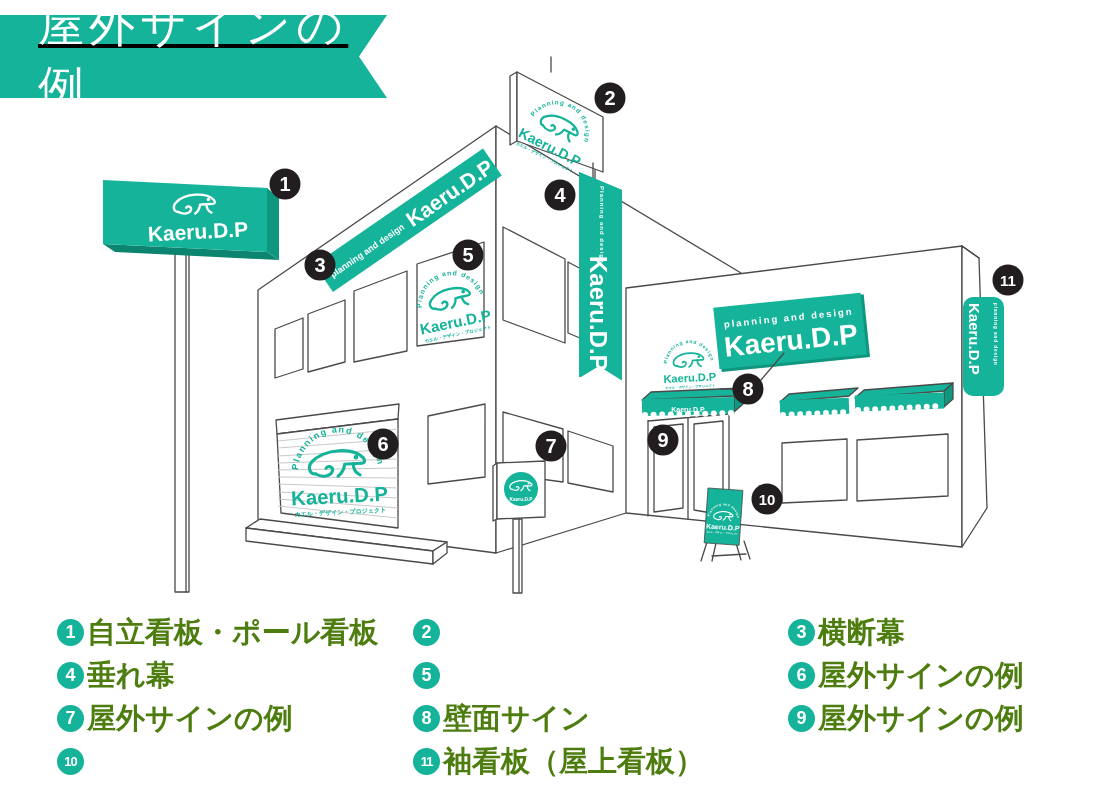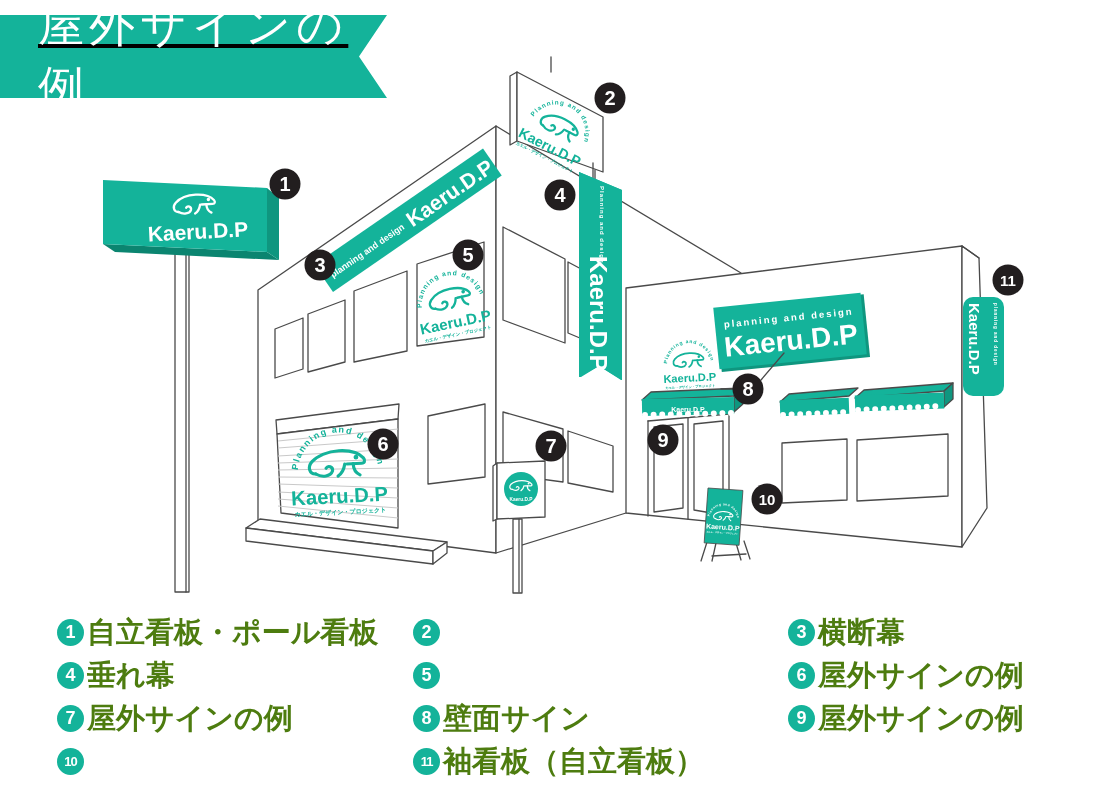--- a/index.html
+++ b/index.html
@@ -300,17 +300,17 @@
       </div>
     <div class="li">
         <span class="ln">9</span>
         <span class="lt">屋外サインの例</span>
       </div>
     <div class="li w2">
         <span class="ln">10</span>
       </div>
     <div class="li w2">
         <span class="ln">11</span>
-        <span class="lt">袖看板（自立看板）</span>
+        <span class="lt">袖看板（屋上看板）</span>
       </div>
   </div>
 
 </div>
 
 </body></html>

